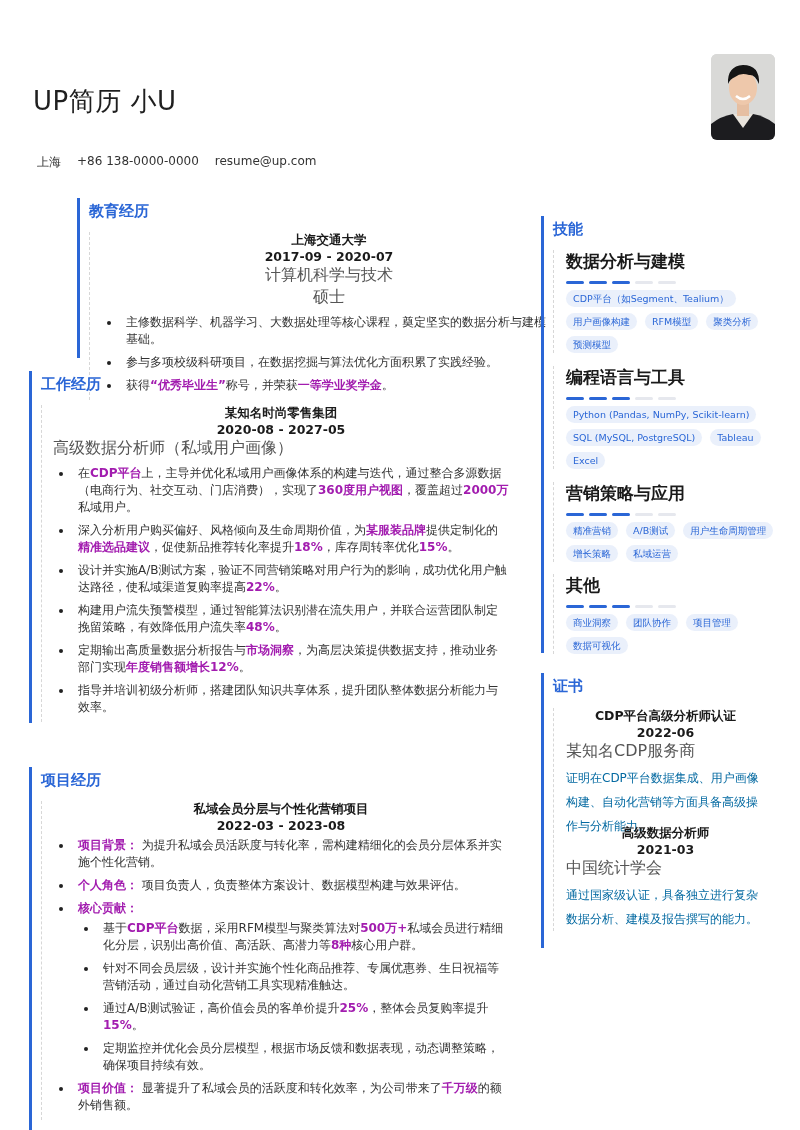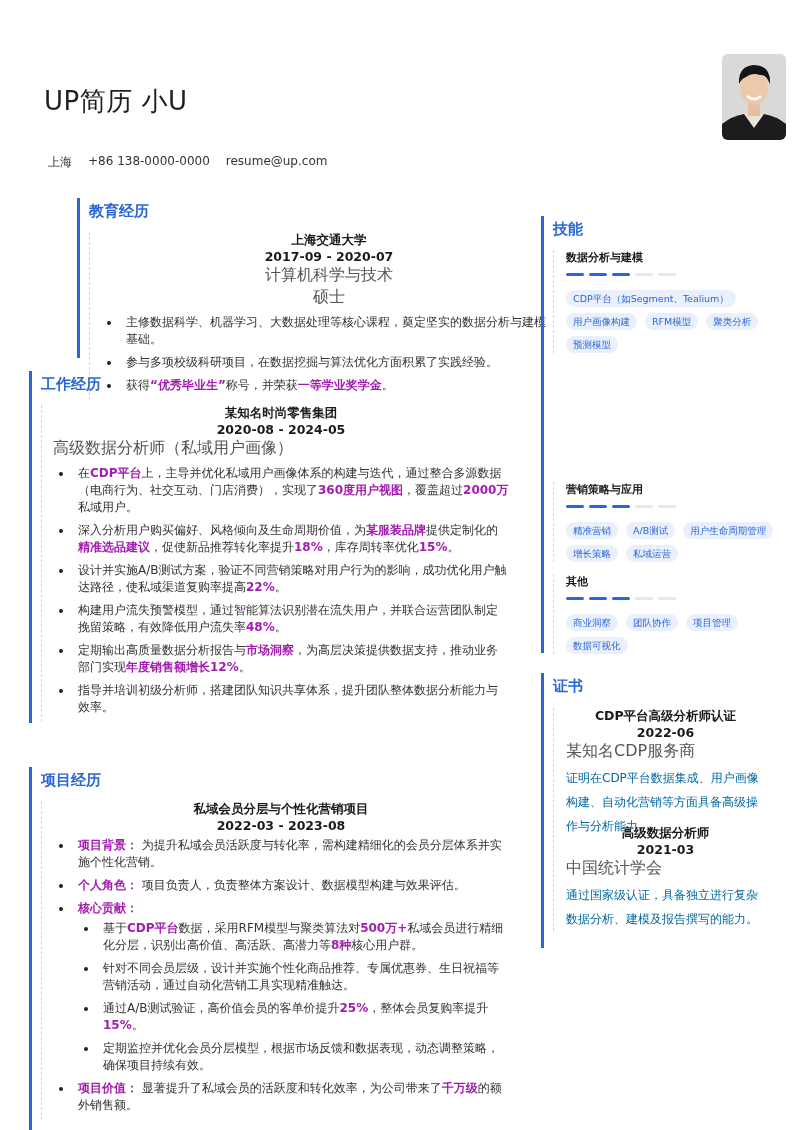--- a/index.html
+++ b/index.html
@@ -3,21 +3,21 @@
 <meta charset="utf-8">
 <style>
   * { box-sizing: border-box; margin: 0; padding: 0; }
   html, body { width: 800px; height: 1130px; background: #ffffff; }
   body {
     font-family: "DejaVu Sans", "Liberation Sans", sans-serif;
     color: #222;
     position: relative;
     overflow: hidden;
   }
-  .header { position: absolute; left: 15px; top: 0; width: 679px; height: 190px; }
+  .header { position: absolute; left: 4px; top: 0; width: 679px; height: 190px; }
   .name {
     position: absolute; left: 29px; top: 84px;
     font-size: 26px; font-weight: 500; color: #1f1f1f; letter-spacing: 0.5px;
   }
   .contact {
     position: absolute; left: 33px; top: 154px;
     font-size: 12px; color: #333; display: flex; gap: 16px;
   }
   .photo {
     position: absolute; left: 707px; top: 54px; width: 64px; height: 86px;
@@ -43,25 +43,25 @@
     position: relative; padding-left: 25px; font-size: 12px; line-height: 17px; color: #333; margin-bottom: 6px;
   }
   ul.bullets li::before {
     content: ""; position: absolute; left: 6px; top: 7px; width: 4px; height: 4px; border-radius: 50%; background: #222;
   }
   ul.nested { list-style: none; margin-top: 3px; }
   ul.nested li { padding-left: 25px; margin-left: 0; }
   b { color: #a21caf; }
 
   .skill-group { position: absolute; border-left: 1px dashed #d7d7d7; padding-left: 12px; }
-  .skill-group .gtitle { font-size: 11px; font-weight: bold; color: #1a1a1a; }
+  .skill-group .gtitle { font-size: 17px; font-weight: bold; color: #1a1a1a; }
   .levels { display: flex; gap: 5px; margin-top: 8px; }
   .levels span { width: 18px; height: 3px; border-radius: 2px; background: #e6e8ee; }
   .levels span.on { background: #2a66d6; }
-  .tags { display: flex; flex-wrap: wrap; gap: 6px 8px; margin-top: 14px; width: 220px; }
+  .tags { display: flex; flex-wrap: wrap; gap: 6px 8px; margin-top: 6px; width: 220px; }
   .tag {
     font-size: 9.5px; color: #2a66d6; background: #eaf0fb; border-radius: 9px; padding: 3px 7px; line-height: 11px;
   }
   .cert { position: absolute; border-left: 1px dashed #d7d7d7; padding-left: 12px; width: 212px; }
   .cert .row .org, .cert .row .date { font-size: 12.5px; }
   .cert .desc { font-size: 12px; line-height: 24px; color: #0369a1; margin-top: 4px; }
 </style>
 </head>
 <body>
 
@@ -104,21 +104,21 @@
     </ul>
   </div>
 </div>
 
 <div class="section" style="left:29px; top:371px; width:490px; height:352px;">
   <div class="bar"></div>
   <div class="title">工作经历</div>
   <div class="entry" style="left:12px; top:34px; width:468px; padding-left:11px;">
     <div class="row">
       <span class="org">某知名时尚零售集团</span>
-      <span class="date">2020-08 - 2024-05</span>
+      <span class="date">2020-08 - 2027-05</span>
     </div>
     <div class="sub">高级数据分析师（私域用户画像）</div>
     <ul class="bullets">
       <li>在<b>CDP平台</b>上，主导并优化私域用户画像体系的构建与迭代，通过整合多源数据（电商行为、社交互动、门店消费），实现了<b>360度用户视图</b>，覆盖超过<b>2000万</b>私域用户。</li>
       <li>深入分析用户购买偏好、风格倾向及生命周期价值，为<b>某服装品牌</b>提供定制化的<b>精准选品建议</b>，促使新品推荐转化率提升<b>18%</b>，库存周转率优化<b>15%</b>。</li>
       <li>设计并实施A/B测试方案，验证不同营销策略对用户行为的影响，成功优化用户触达路径，使私域渠道复购率提高<b>22%</b>。</li>
       <li>构建用户流失预警模型，通过智能算法识别潜在流失用户，并联合运营团队制定挽留策略，有效降低用户流失率<b>48%</b>。</li>
       <li>定期输出高质量数据分析报告与<b>市场洞察</b>，为高层决策提供数据支持，推动业务部门实现<b>年度销售额增长12%</b>。</li>
       <li>指导并培训初级分析师，搭建团队知识共享体系，提升团队整体数据分析能力与效率。</li>
     </ul>
@@ -164,20 +164,36 @@
       </div>
     <div class="tags">
       <span class="tag">CDP平台（如Segment、Tealium）</span>
       <span class="tag">用户画像构建</span>
       <span class="tag">RFM模型</span>
       <span class="tag">聚类分析</span>
       <span class="tag">预测模型</span>
     </div>
   </div>
 
+  <div class="skill-group" style="left:12px; top:150px;">
+    <div class="gtitle">编程语言与工具</div>
+    <div class="levels">
+        <span class="on"></span>
+        <span class="on"></span>
+        <span class="on"></span>
+        <span></span>
+        <span></span>
+      </div>
+    <div class="tags">
+      <span class="tag">Python (Pandas, NumPy, Scikit-learn)</span>
+      <span class="tag">SQL (MySQL, PostgreSQL)</span>
+      <span class="tag">Tableau</span>
+      <span class="tag">Excel</span>
+    </div>
+  </div>
 
   <div class="skill-group" style="left:12px; top:266px;">
     <div class="gtitle">营销策略与应用</div>
     <div class="levels">
         <span class="on"></span>
         <span class="on"></span>
         <span class="on"></span>
         <span></span>
         <span></span>
       </div>

